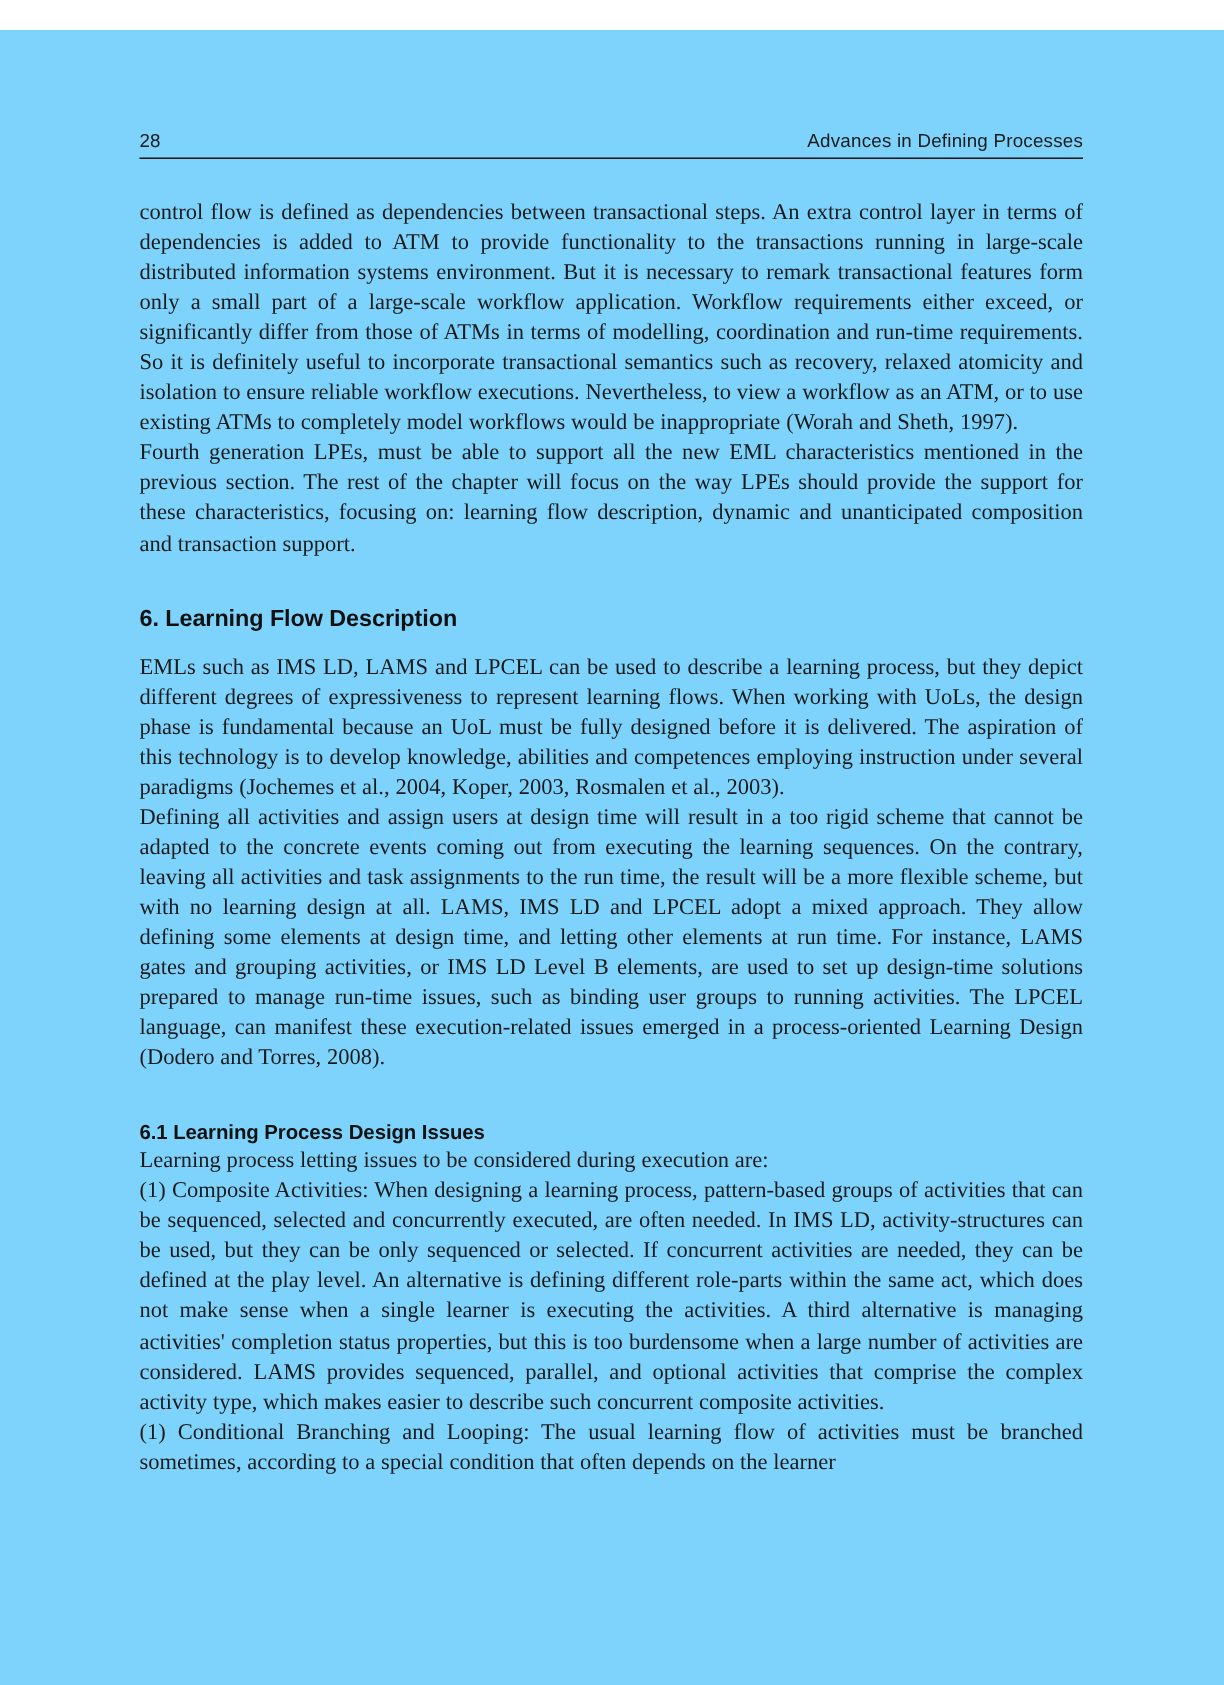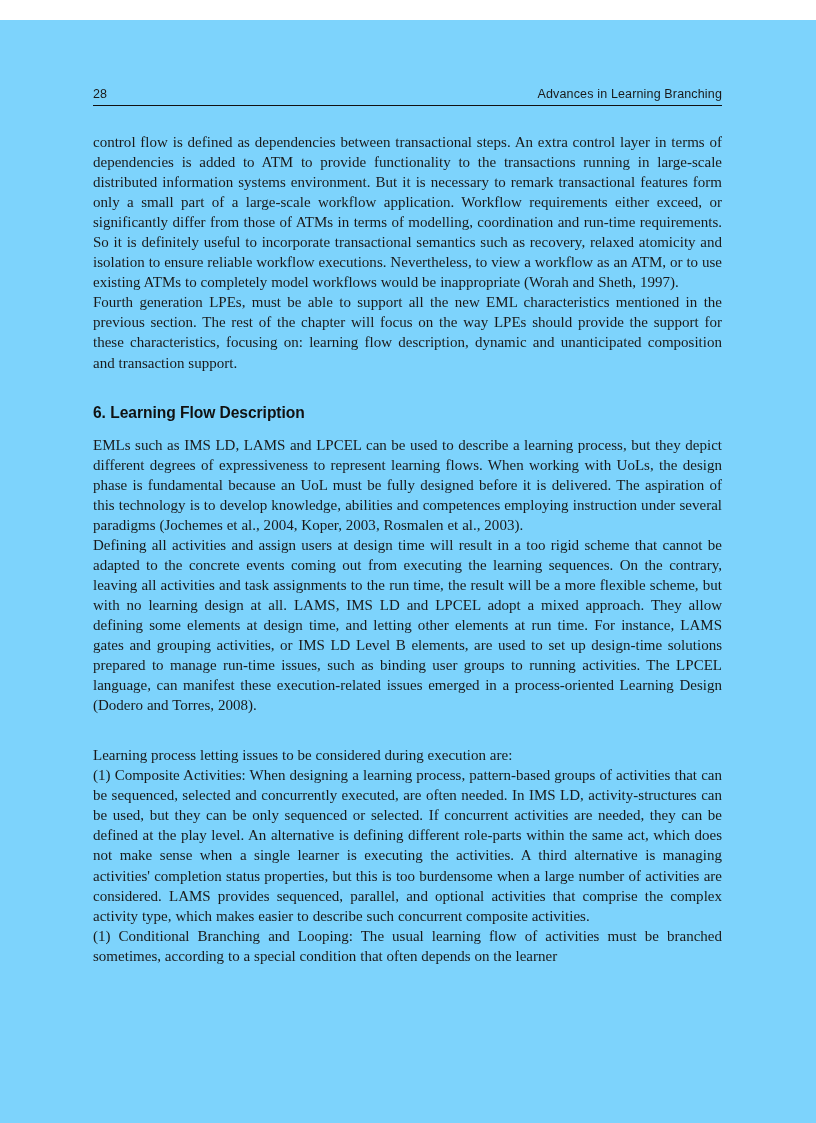--- a/index.html
+++ b/index.html
@@ -95,41 +95,42 @@
   .gap-after-section  { height: 12px; }
   .gap-before-subsection { height: 30px; }
 </style>
 </head>
 <body>
 
 <div class="page">
 
   <div class="running-head">
     <span class="folio">28</span>
-    <span class="book-title">Advances in Learning Branching</span>
+    <span class="book-title">Advances in Defining Processes</span>
   </div>
 
   <div class="column">
 
     <p class="body">control flow is defined as dependencies between transactional steps. An extra control layer in terms of dependencies is added to ATM to provide functionality to the transactions running in large-scale distributed information systems environment. But it is necessary to remark transactional features form only a small part of a large-scale workflow application. Workflow requirements either exceed, or significantly differ from those of ATMs in terms of modelling, coordination and run-time requirements. So it is definitely useful to incorporate transactional semantics such as recovery, relaxed atomicity and isolation to ensure reliable workflow executions. Nevertheless, to view a workflow as an ATM, or to use existing ATMs to completely model workflows would be inappropriate (Worah and Sheth, 1997).</p>
 
     <p class="body">Fourth generation LPEs, must be able to support all the new EML characteristics mentioned in the previous section. The rest of the chapter will focus on the way LPEs should provide the support for these characteristics, focusing on: learning flow description, dynamic and unanticipated composition and transaction support.</p>
 
     <div class="gap-before-section"></div>
 
     <h2 class="section-heading">6. Learning Flow Description</h2>
 
     <div class="gap-after-section"></div>
 
     <p class="body">EMLs such as IMS LD, LAMS and LPCEL can be used to describe a learning process, but they depict different degrees of expressiveness to represent learning flows. When working with UoLs, the design phase is fundamental because an UoL must be fully designed before it is delivered. The aspiration of this technology is to develop knowledge, abilities and competences employing instruction under several paradigms (Jochemes et al., 2004, Koper, 2003, Rosmalen et al., 2003).</p>
 
     <p class="body">Defining all activities and assign users at design time will result in a too rigid scheme that cannot be adapted to the concrete events coming out from executing the learning sequences. On the contrary, leaving all activities and task assignments to the run time, the result will be a more flexible scheme, but with no learning design at all. LAMS, IMS LD and LPCEL adopt a mixed approach. They allow defining some elements at design time, and letting other elements at run time. For instance, LAMS gates and grouping activities, or IMS LD Level B elements, are used to set up design-time solutions prepared to manage run-time issues, such as binding user groups to running activities. The LPCEL language, can manifest these execution-related issues emerged in a process-oriented Learning Design (Dodero and Torres, 2008).</p>
 
     <div class="gap-before-subsection"></div>
 
+    <h3 class="subsection-heading">6.1 Learning Process Design Issues</h3>
 
     <p class="body">Learning process letting issues to be considered during execution are:</p>
 
     <p class="body">(1) Composite Activities: When designing a learning process, pattern-based groups of activities that can be sequenced, selected and concurrently executed, are often needed. In IMS LD, activity-structures can be used, but they can be only sequenced or selected. If concurrent activities are needed, they can be defined at the play level. An alternative is defining different role-parts within the same act, which does not make sense when a single learner is executing the activities. A third alternative is managing activities' completion status properties, but this is too burdensome when a large number of activities are considered. LAMS provides sequenced, parallel, and optional activities that comprise the complex activity type, which makes easier to describe such concurrent composite activities.</p>
 
     <p class="body">(1) Conditional Branching and Looping: The usual learning flow of activities must be branched sometimes, according to a special condition that often depends on the learner</p>
 
   </div>
 </div>
 

